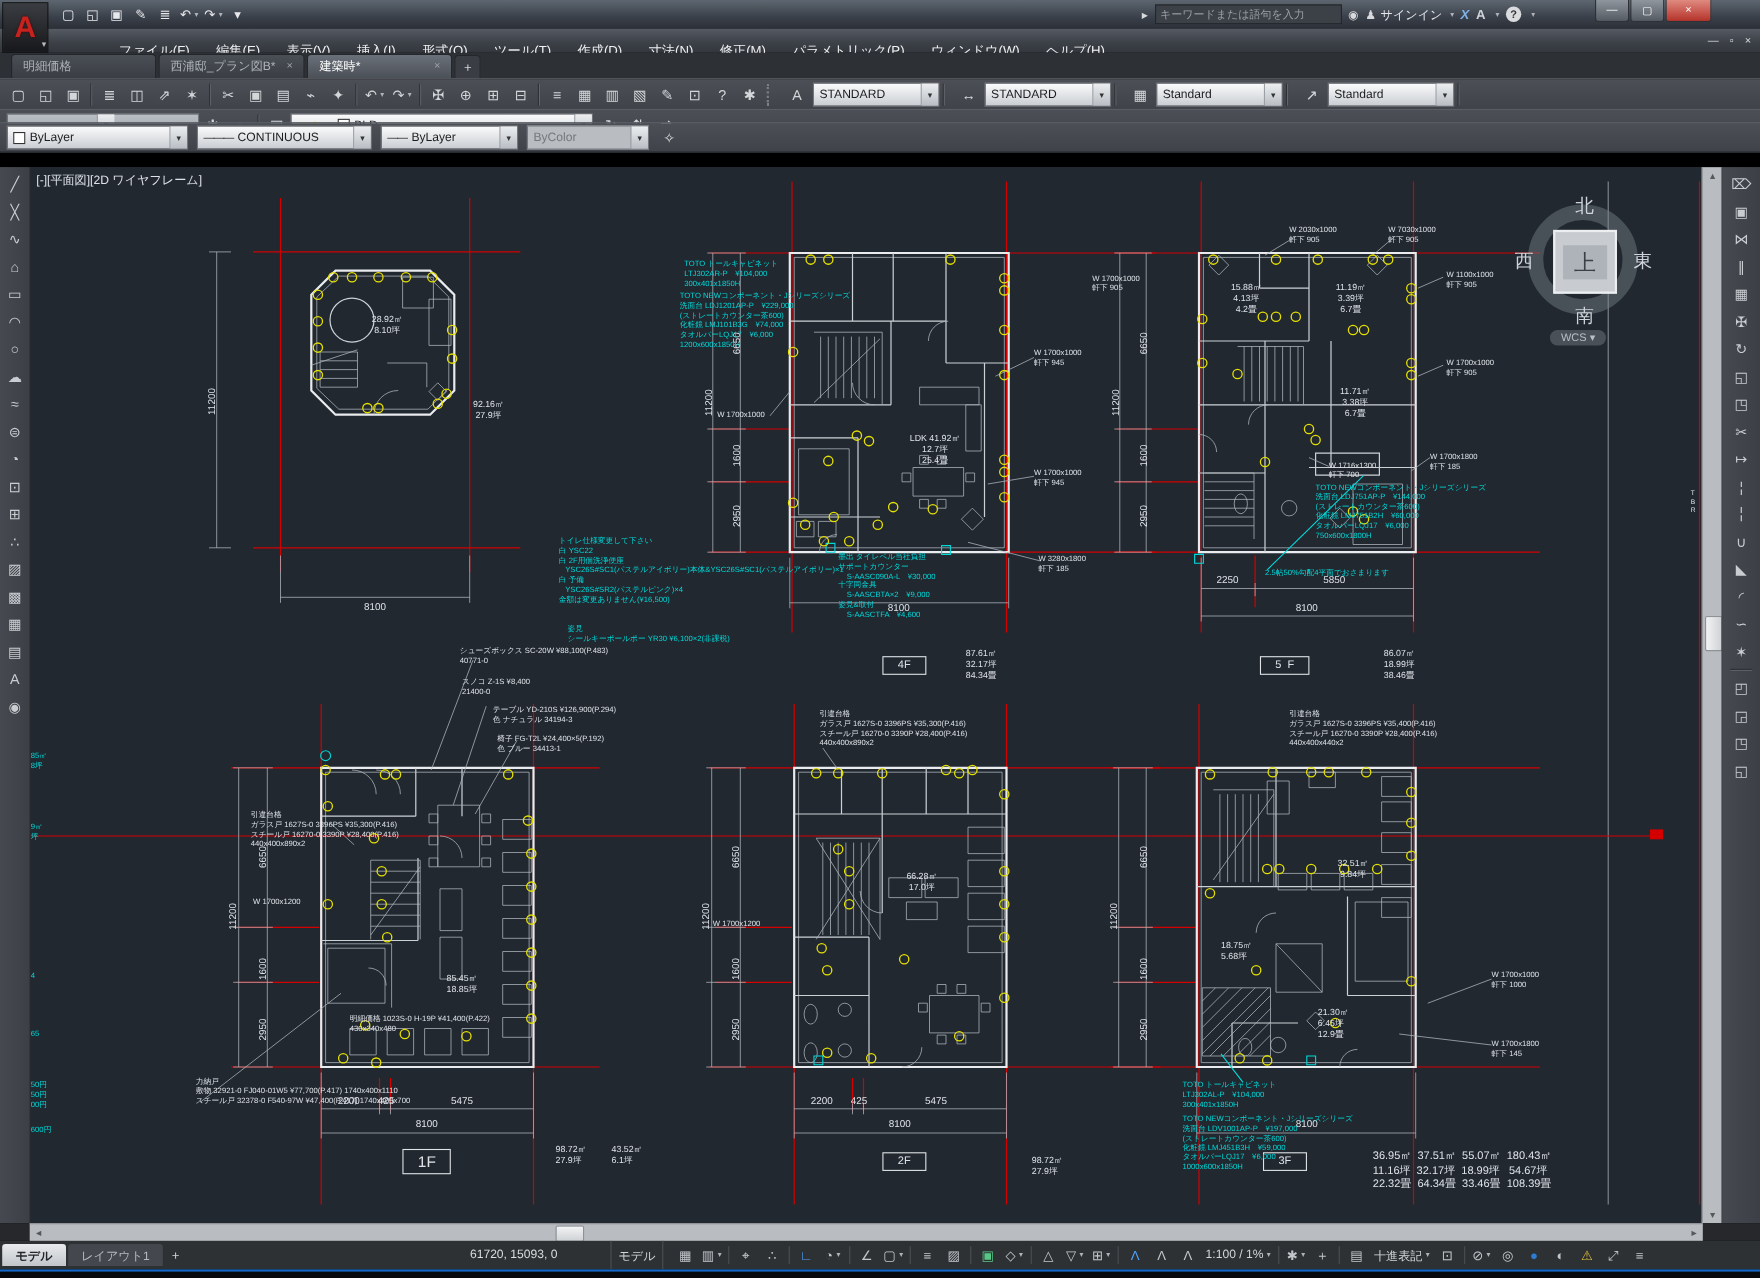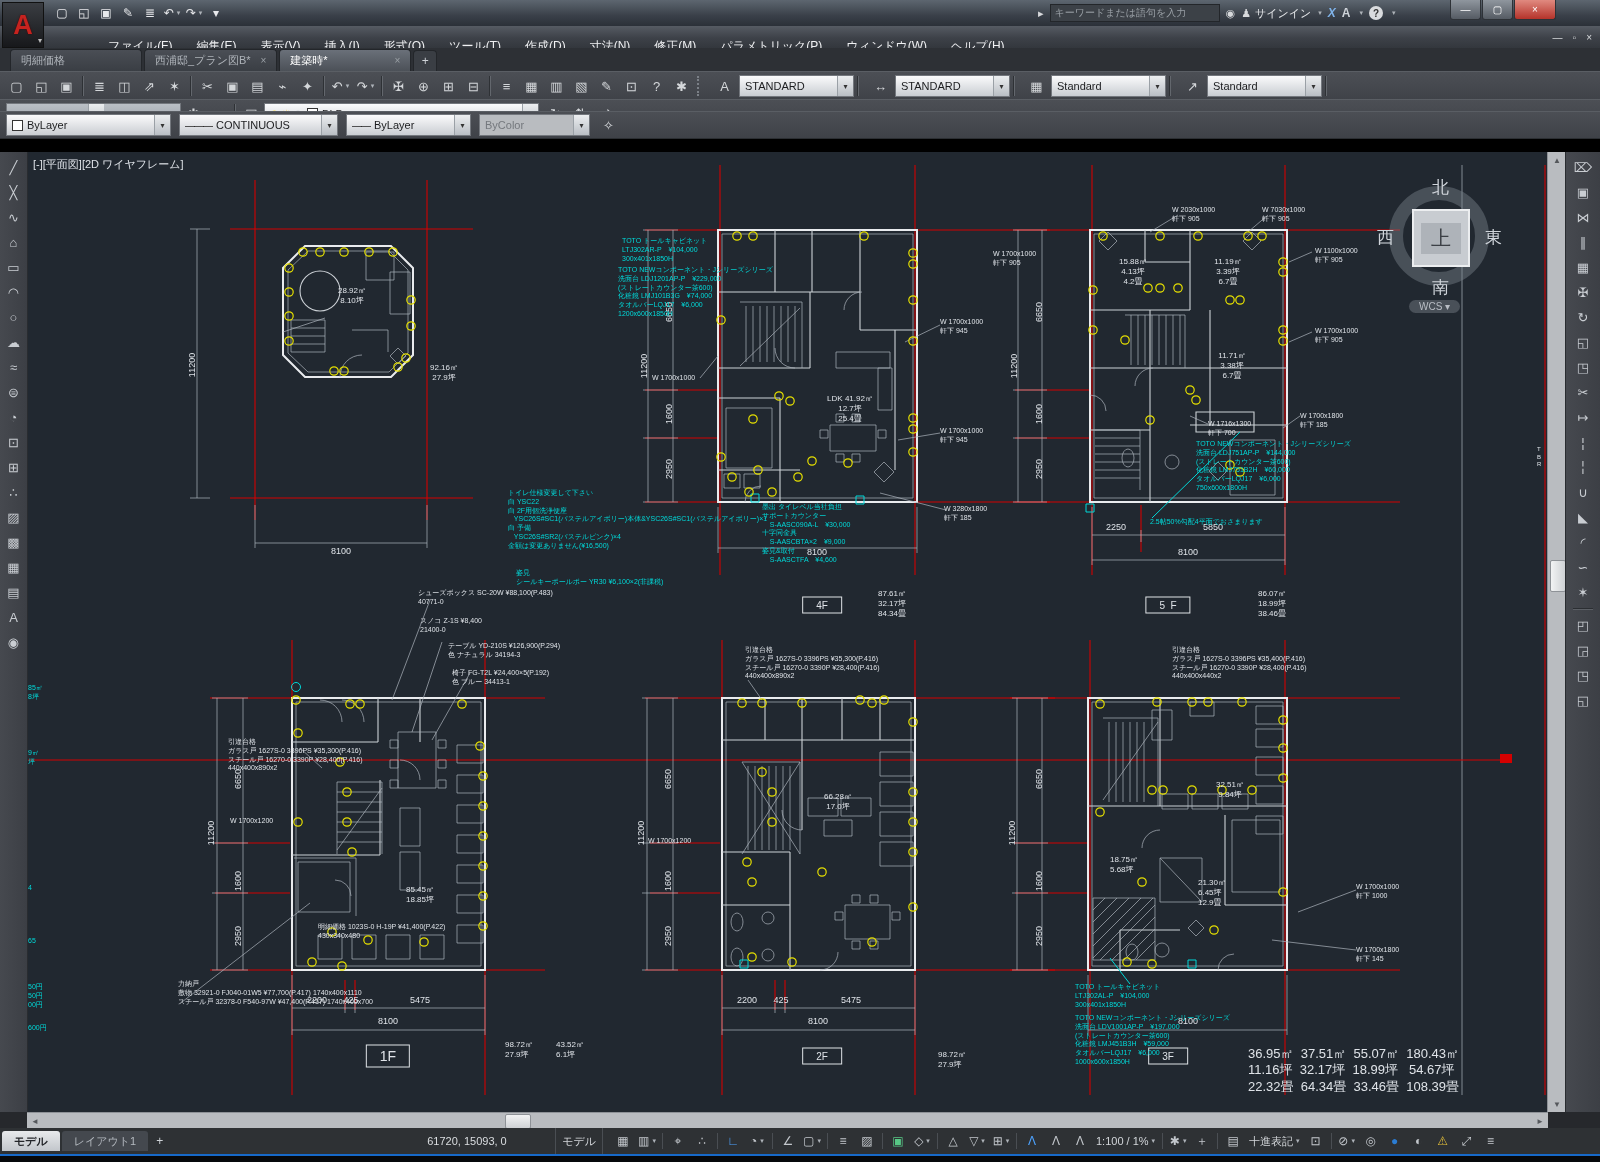--- a/index.html
+++ b/index.html
@@ -728,25 +728,25 @@
 440x400x890x2</div>
         <div class="ct ctr" style="left: 986px; top: 681px; font-size: 9px; transform: translate(-50%, -50%) rotate(-90deg);">11200</div>
         <div class="ct ctr" style="left: 1013px; top: 627px; font-size: 9px; transform: translate(-50%, -50%) rotate(-90deg);">6650</div>
         <div class="ct ctr" style="left: 1013px; top: 729px; font-size: 9px; transform: translate(-50%, -50%) rotate(-90deg);">1600</div>
         <div class="ct ctr" style="left: 1013px; top: 784px; font-size: 9px; transform: translate(-50%, -50%) rotate(-90deg);">2950</div>
         <div class="ct ctr" style="left: 1161px; top: 870px; font-size: 9px; transform: translate(-50%, -50%);">8100</div>
         <div class="ct ctr" style="left: 1203px; top: 638px; font-size: 8px; transform: translate(-50%, -50%);">32.51㎡
 9.84坪</div>
         <div class="ct" style="left: 1083px; top: 703px; font-size: 8px;">18.75㎡
 5.68坪</div>
-        <div class="ct" style="left: 1171px; top: 726px; font-size: 8px;">21.30㎡
+        <div class="ct" style="left: 1171px; top: 764px; font-size: 8px;">21.30㎡
 6.45坪
 12.9畳</div>
         <div class="ct ctr boxed" style="left: 1141px; top: 904px; font-size: 10px; transform: translate(-50%, -50%);">3F</div>
-        <div class="ct" style="left: 1221px; top: 894px; font-size: 13px;">36.95㎡  37.51㎡  55.07㎡  180.43㎡
+        <div class="ct" style="left: 1221px; top: 894px; font-size: 10px;">36.95㎡  37.51㎡  55.07㎡  180.43㎡
 11.16坪  32.17坪  18.99坪   54.67坪
 22.32畳  64.34畳  33.46畳  108.39畳</div>
         <div class="ct" style="left: 1329px; top: 731px; font-size: 7px;">W 1700x1000
 軒下 1000</div>
         <div class="ct" style="left: 1329px; top: 794px; font-size: 7px;">W 1700x1800
 軒下 145</div>
         <div class="ct" style="left: 1145px; top: 494px; font-size: 7px;">引違台格
 ガラス戸 1627S-0 3396PS ¥35,400(P.416)
 スチール戸 16270-0 3390P ¥28,400(P.416)
 440x400x440x2</div>

